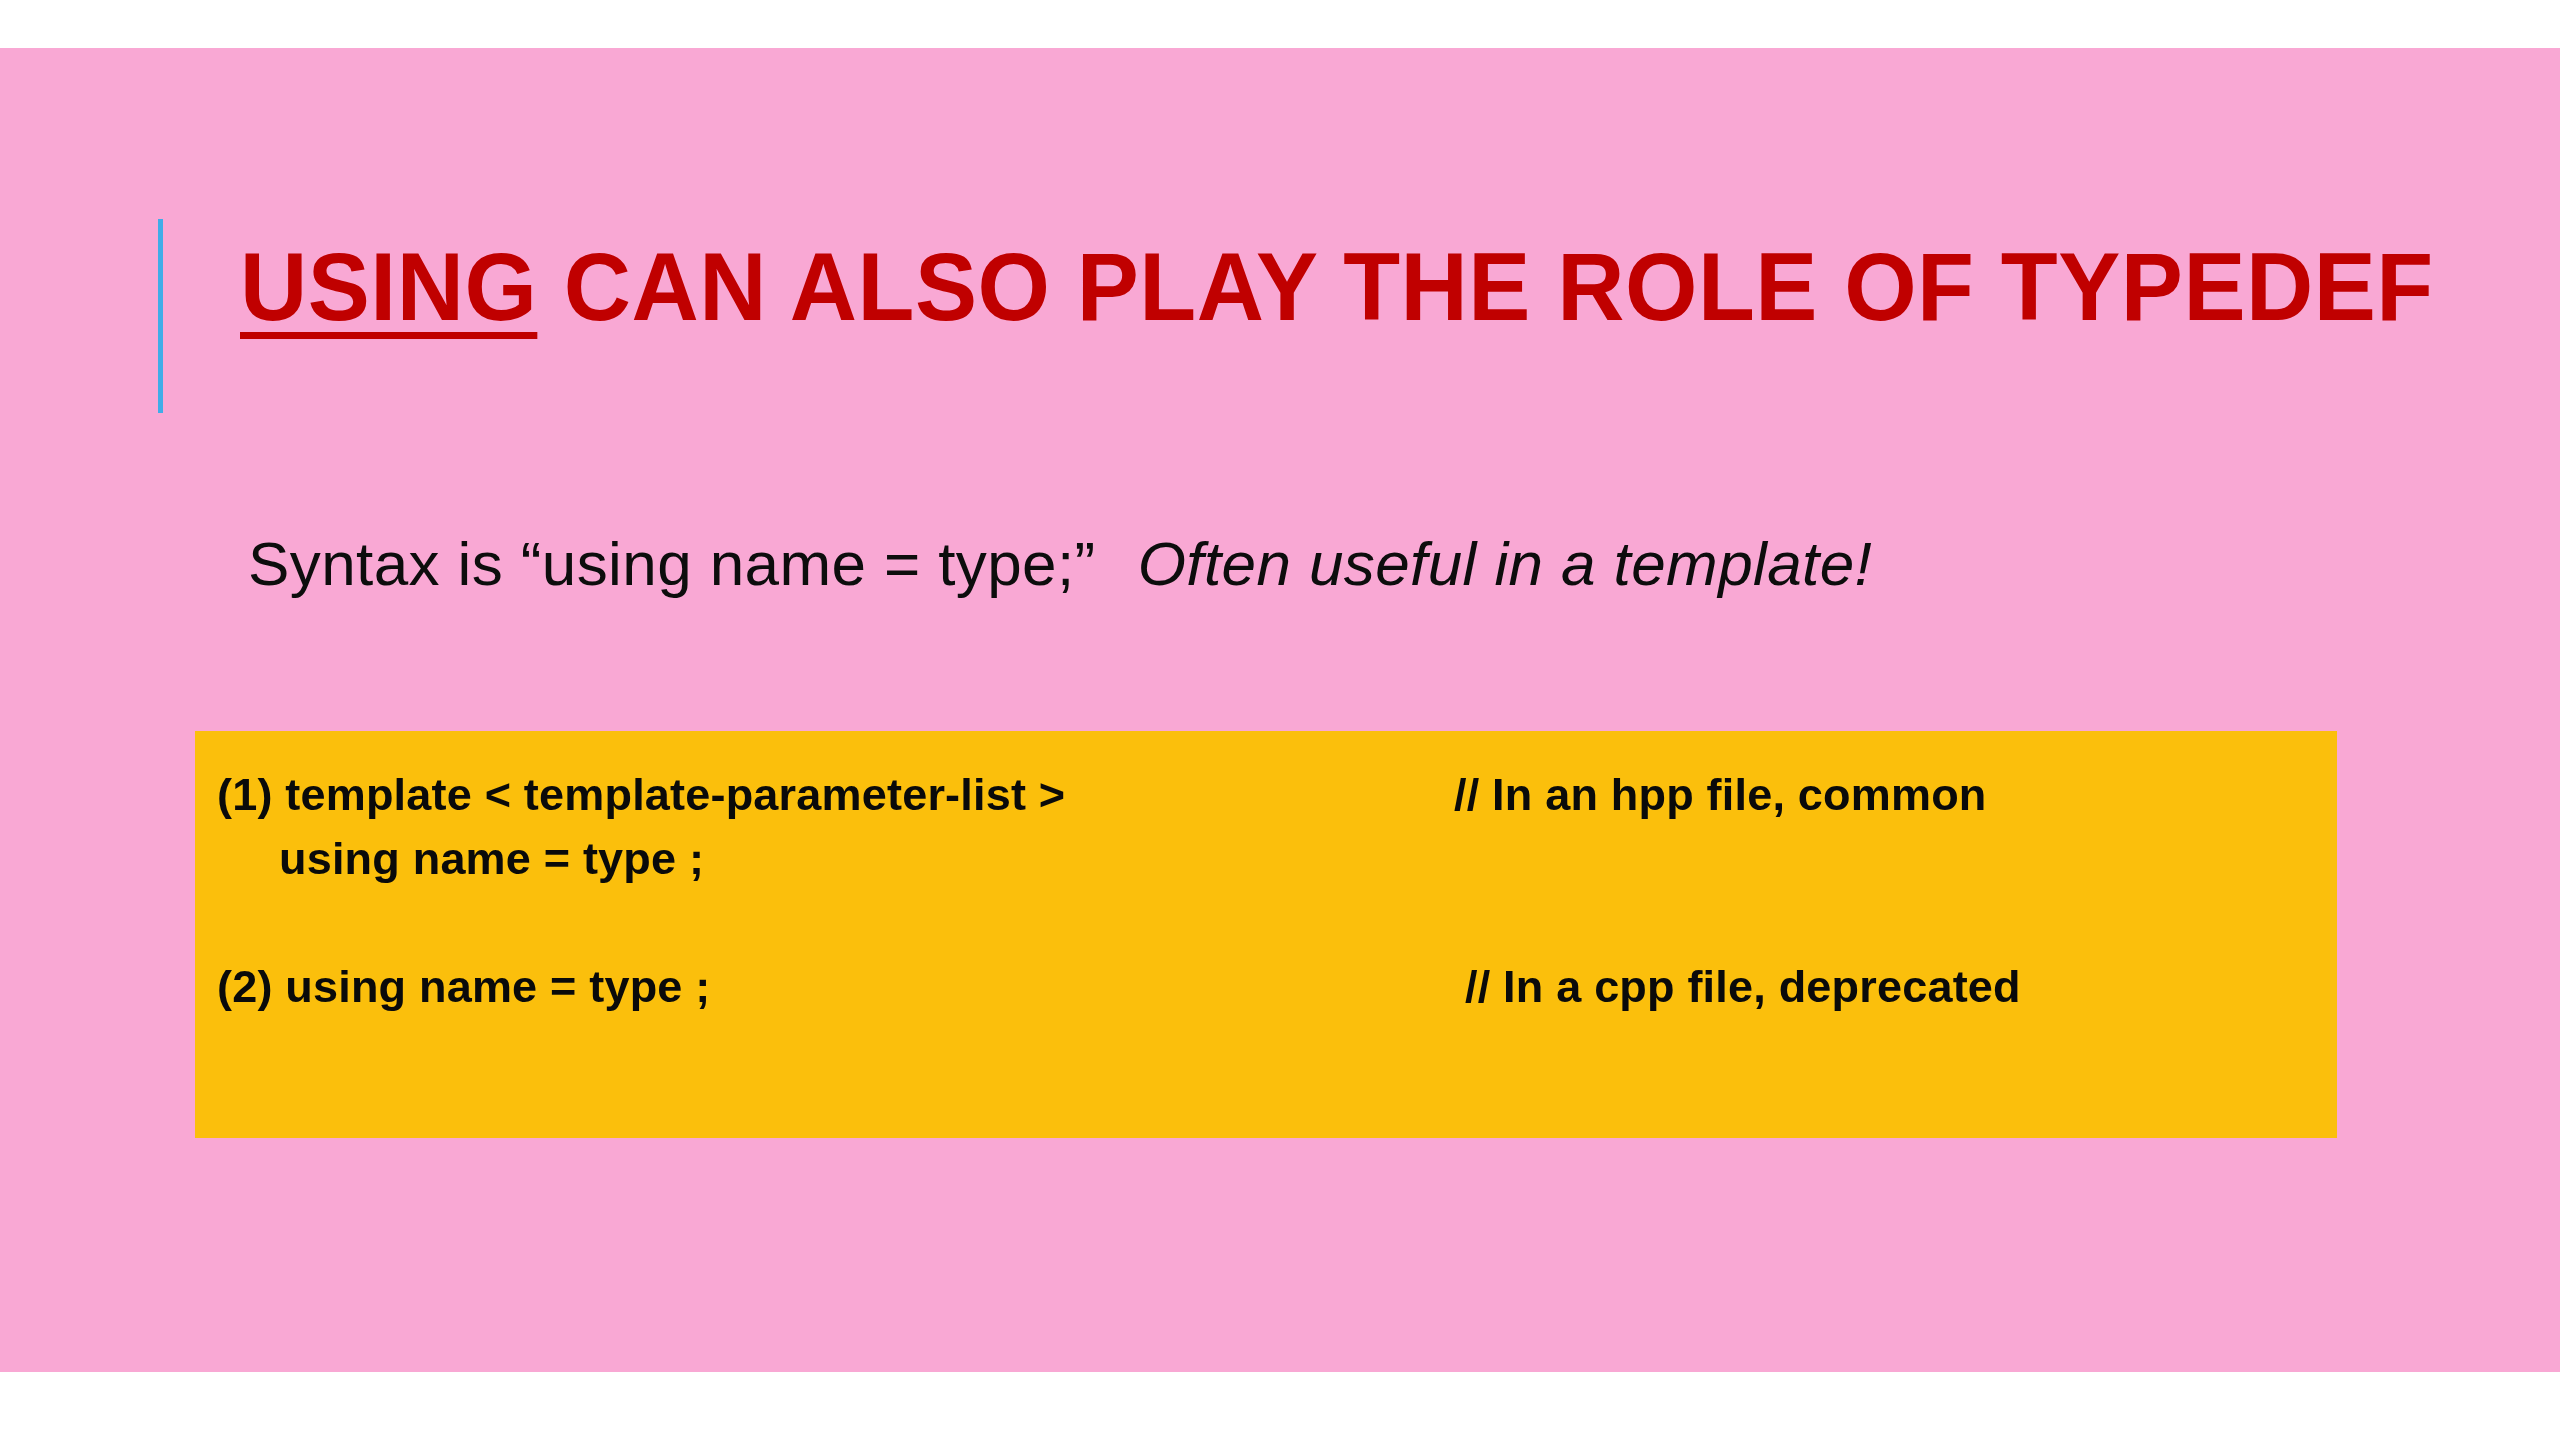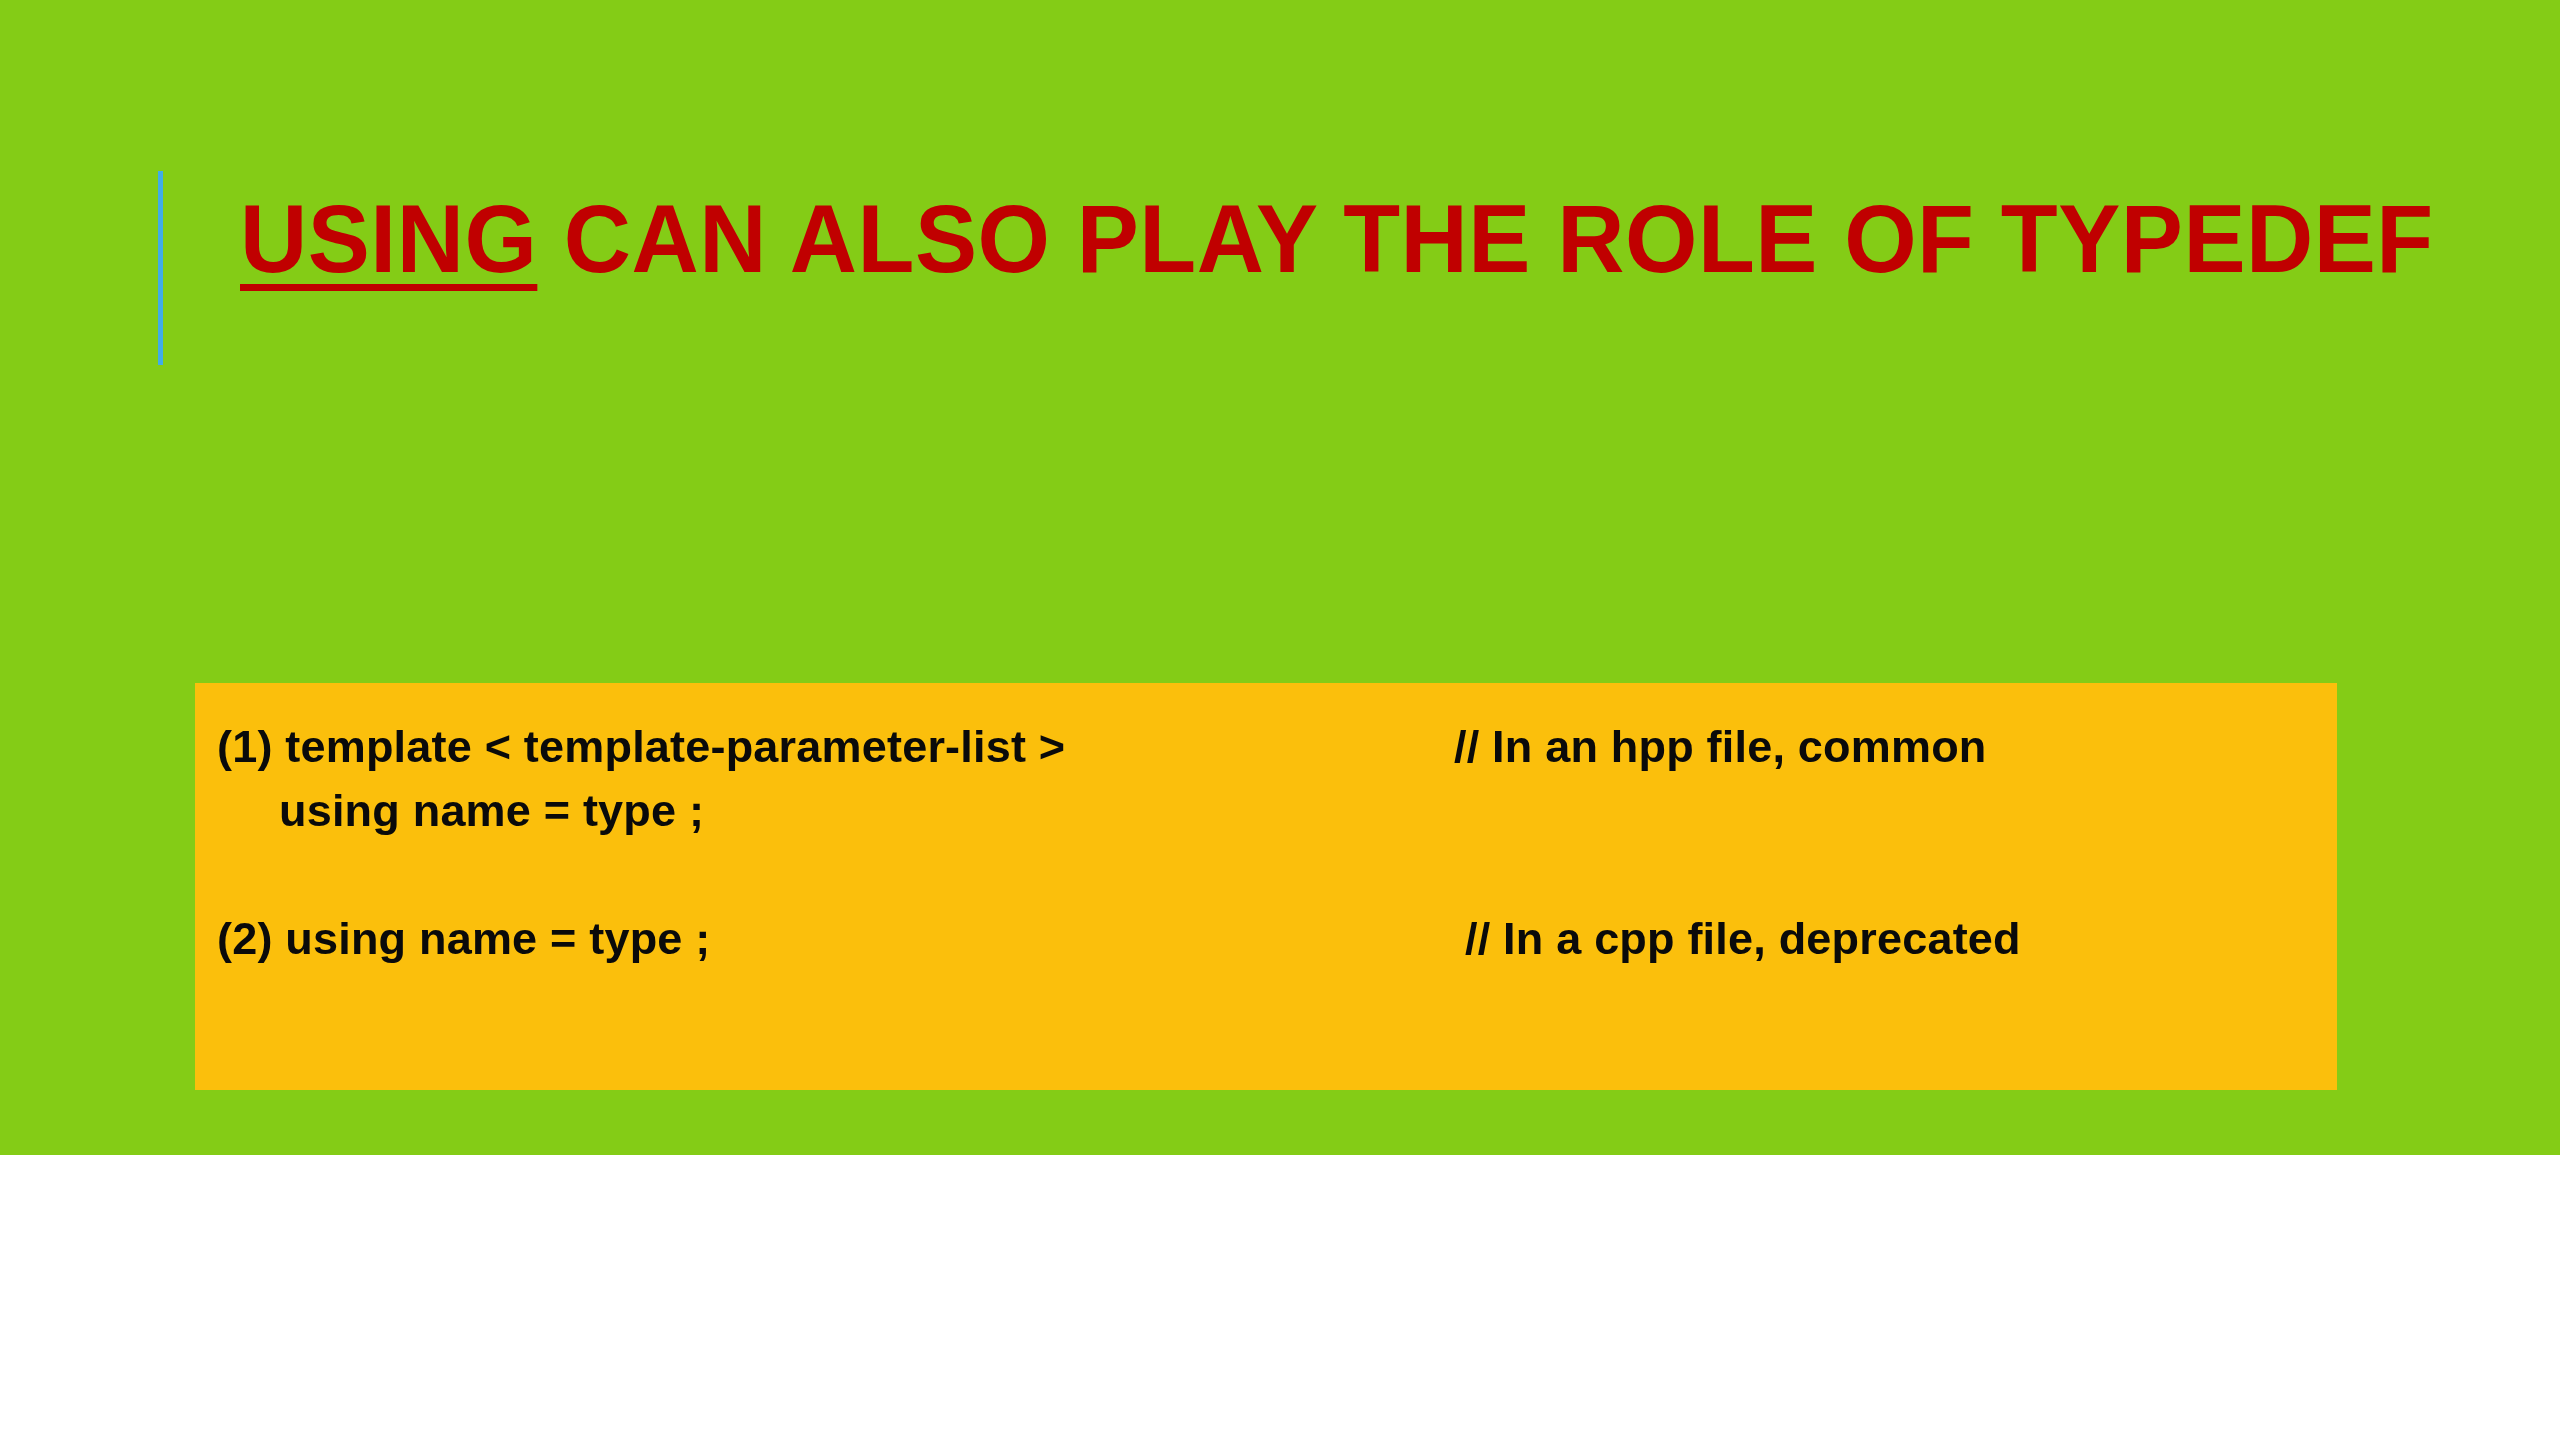--- a/index.html
+++ b/index.html
@@ -11,22 +11,23 @@
     width: 2560px;
     height: 1440px;
     overflow: hidden;
     font-family: "Liberation Sans", sans-serif;
     -webkit-font-smoothing: antialiased;
   }
 
   .slide {
     position: relative;
     width: 2560px;
-    height: 1155px;
-    background: #84cc16;
+    height: 1324px;
+    background: #f9a8d4;
+    margin-top: 48px;
   }
 
   
   .title-accent-bar {
     position: absolute;
     left: 158px;
     top: 171px;
     width: 5px;
     height: 194px;
     background: #41ace8;
@@ -156,20 +157,23 @@
 <body>
 
 <div class="slide">
 
   <div class="title-accent-bar"></div>
 
   <div class="slide-title">
     <span class="kw-underline">using</span><span> can also play the role of typedef</span>
   </div>
 
+  <div class="subtitle-line">
+    <span class="plain">Syntax is “using name = type;”</span><span class="emph">Often useful in a template!</span>
+  </div>
 
   <div class="code-panel">
     <div class="code-rows">
 
       <div class="code-row">
         <span class="code-text">(1) template &lt; template-parameter-list &gt;</span>
         <span class="code-comment">// In an hpp file, common</span>
       </div>
 
       <div class="code-row indent">

